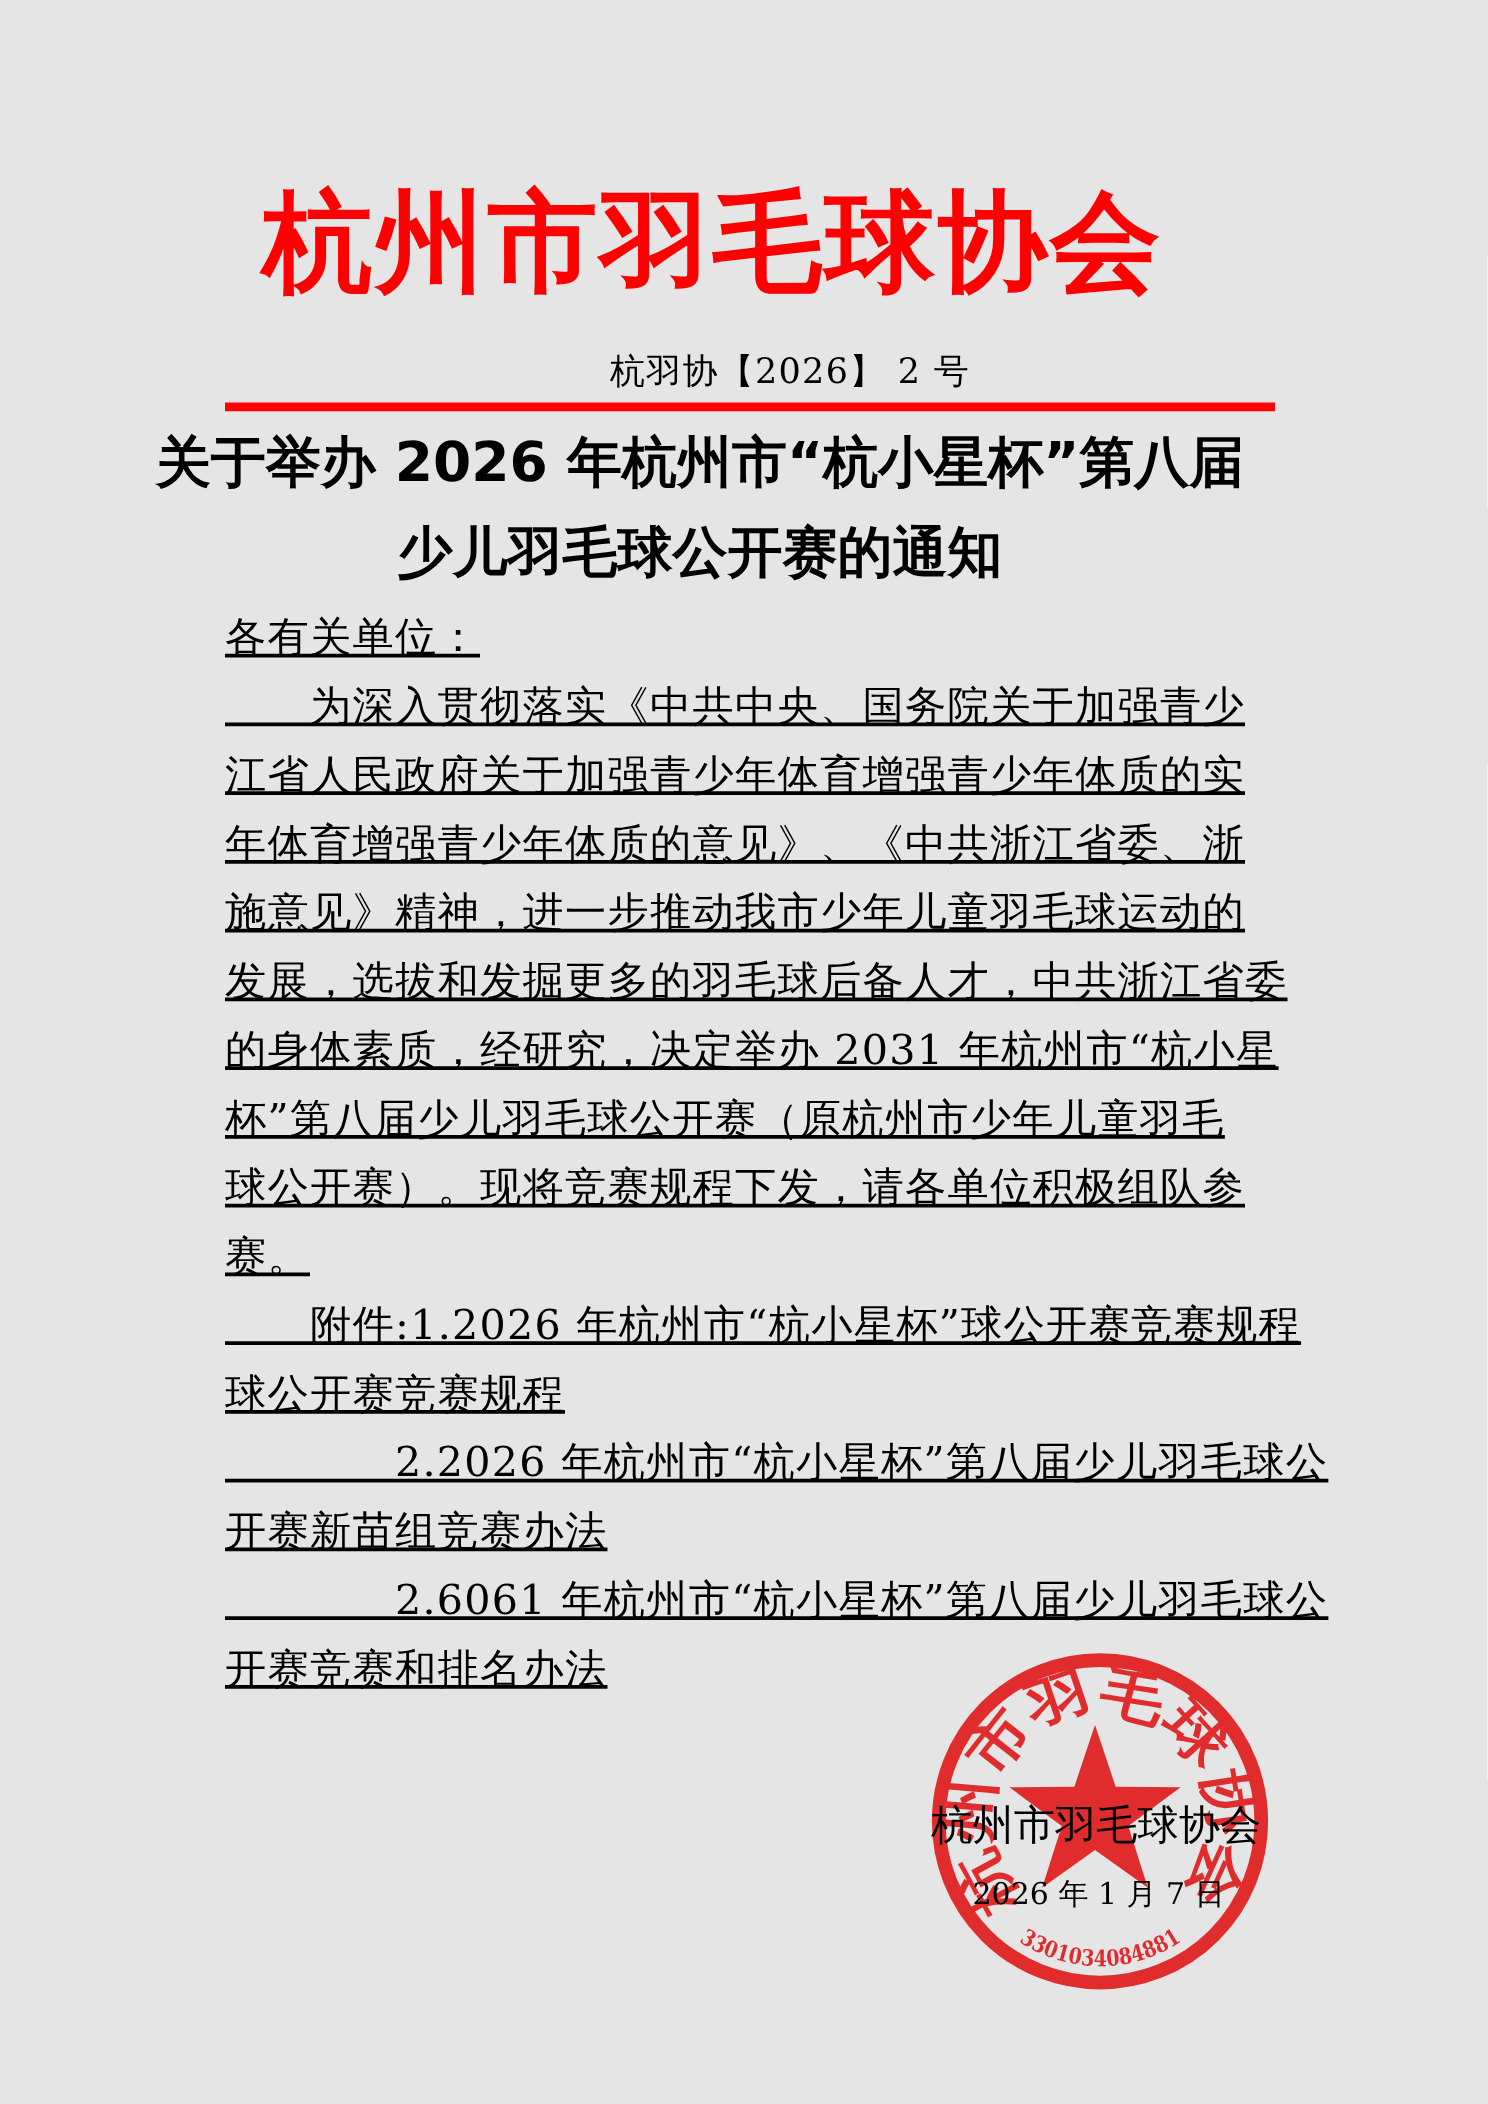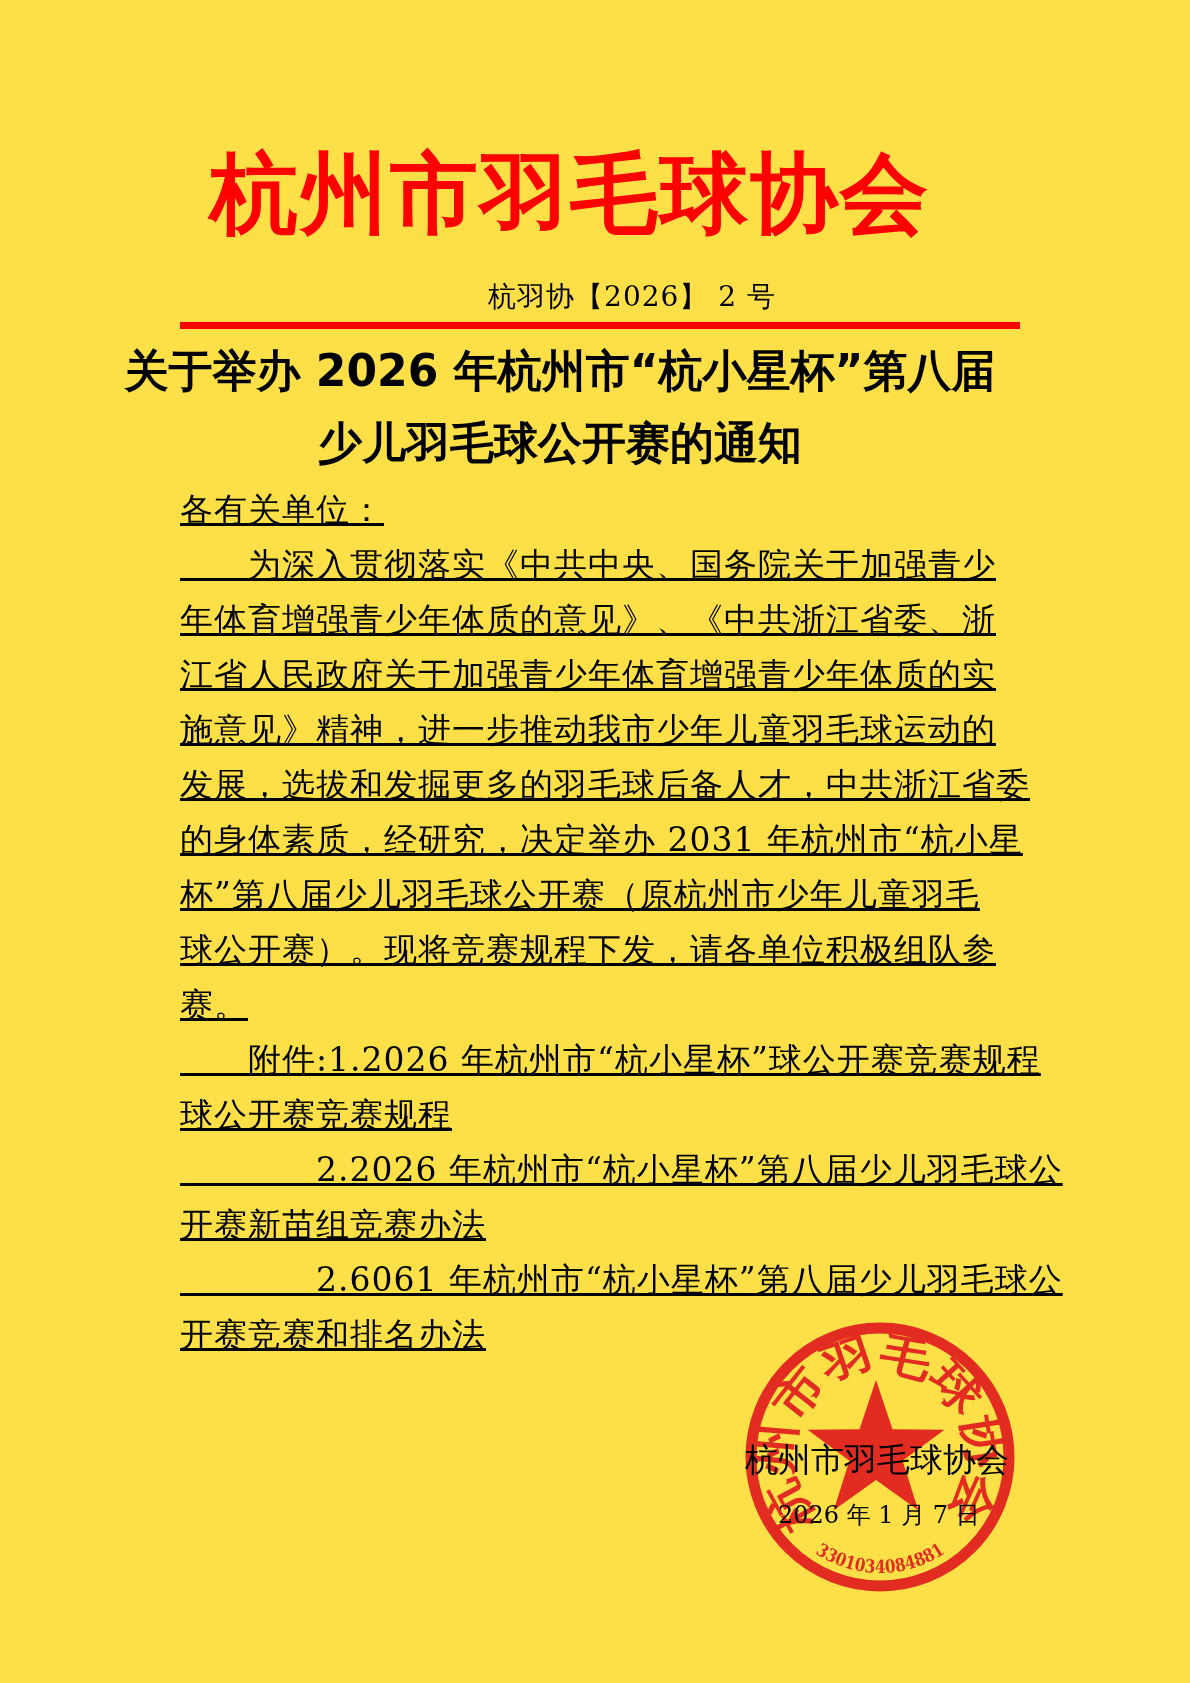--- a/index.html
+++ b/index.html
@@ -1,20 +1,20 @@
 <!DOCTYPE html>
 <html><head>
 <meta charset="utf-8">
 <style>
   html, body { margin: 0; padding: 0; background: #ffffff; }
   .page {
     position: relative;
     width: 1190px;
     height: 1683px;
-    background: #fde047;
+    background: #e5e5e5;
     overflow: hidden;
     font-family: "DejaVu Serif", serif;
     color: #000000;
   }
   .org-title {
     position: absolute;
     top: 138px;
     left: 0;
     width: 1140px;
     text-align: center;
@@ -118,22 +118,22 @@
 
   <div class="red-rule"></div>
 
   <div class="notice-title line1">关于举办 2026 年杭州市“杭小星杯”第八届</div>
 
   <div class="notice-title line2">少儿羽毛球公开赛的通知</div>
 
   <div class="body-text">
       <div class="body-line">各有关单位：</div>
       <div class="body-line">　　为深入贯彻落实《中共中央、国务院关于加强青少</div>
+      <div class="body-line">江省人民政府关于加强青少年体育增强青少年体质的实</div>
       <div class="body-line">年体育增强青少年体质的意见》、《中共浙江省委、浙</div>
-      <div class="body-line">江省人民政府关于加强青少年体育增强青少年体质的实</div>
       <div class="body-line">施意见》精神，进一步推动我市少年儿童羽毛球运动的</div>
       <div class="body-line">发展，选拔和发掘更多的羽毛球后备人才，中共浙江省委</div>
       <div class="body-line">的身体素质，经研究，决定举办 2031 年杭州市“杭小星</div>
       <div class="body-line">杯”第八届少儿羽毛球公开赛（原杭州市少年儿童羽毛</div>
       <div class="body-line">球公开赛）。现将竞赛规程下发，请各单位积极组队参</div>
       <div class="body-line">赛。</div>
       <div class="body-line">　　附件:1.2026 年杭州市“杭小星杯”球公开赛竞赛规程</div>
       <div class="body-line">球公开赛竞赛规程</div>
       <div class="body-line">　　　　2.2026 年杭州市“杭小星杯”第八届少儿羽毛球公</div>
       <div class="body-line">开赛新苗组竞赛办法</div>

